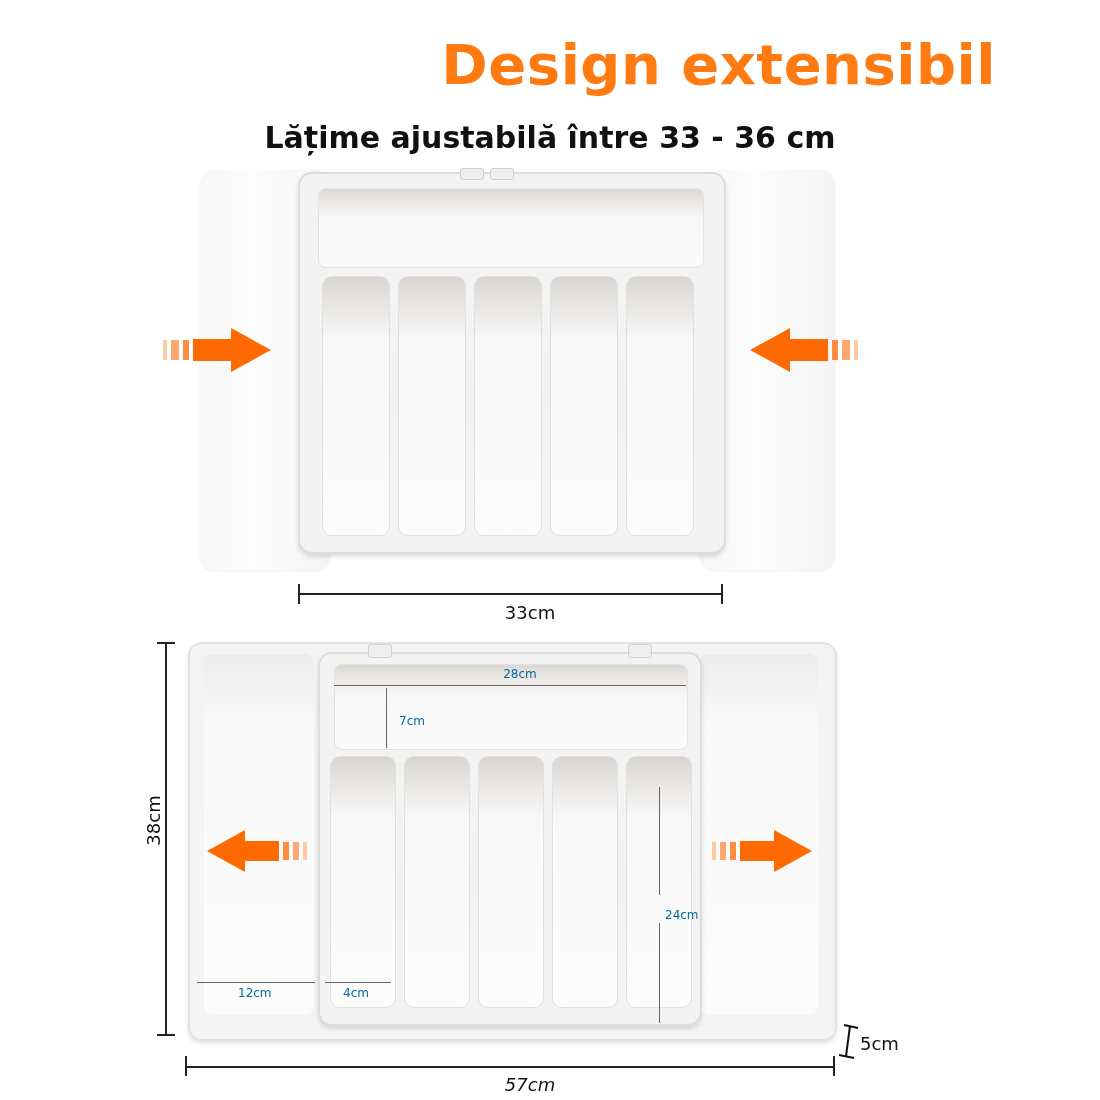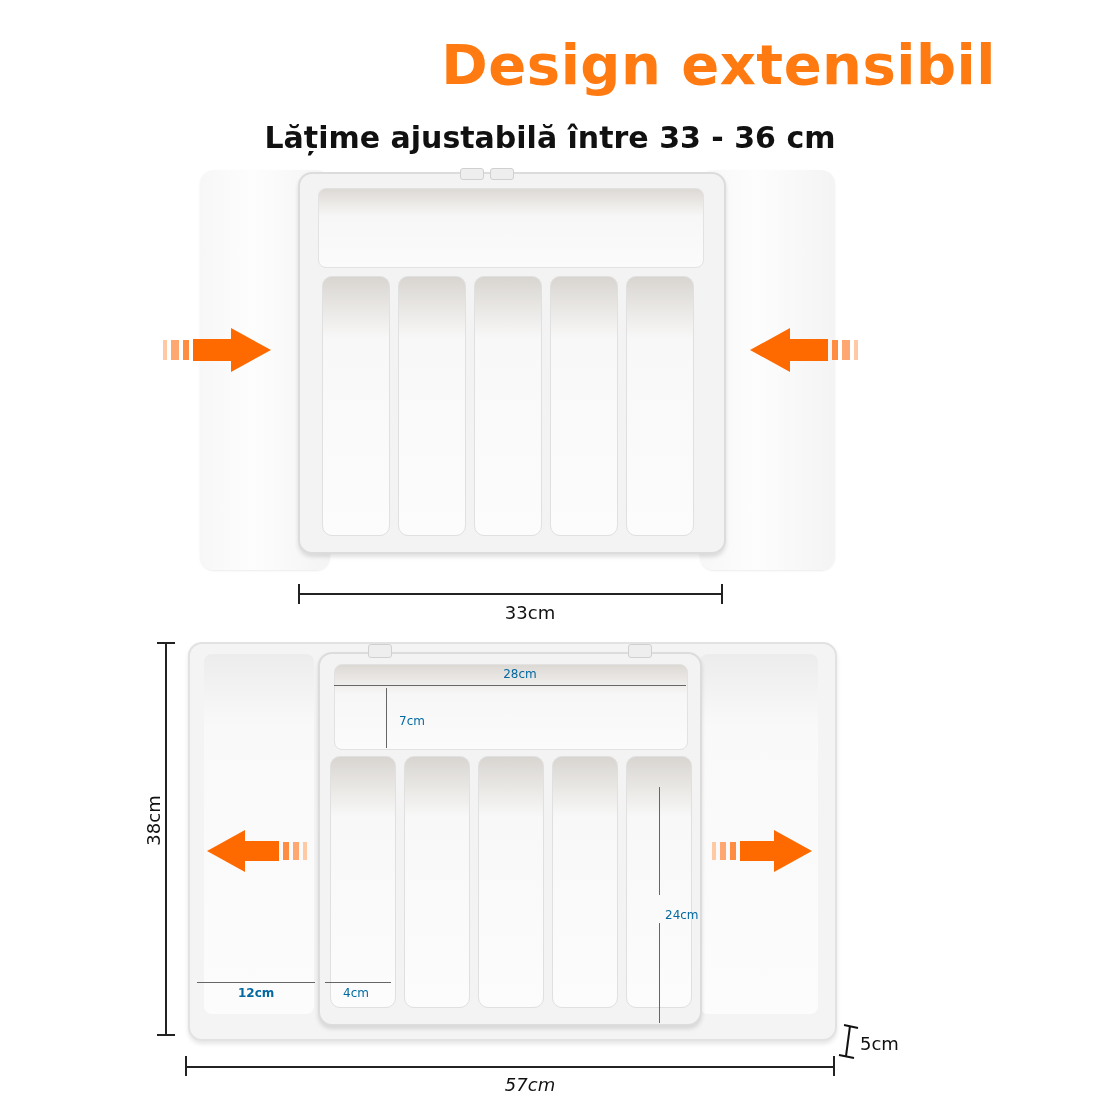--- a/index.html
+++ b/index.html
@@ -92,21 +92,21 @@
   <div class="abs dim-small" style="left:480px;top:37px;width:80px;text-align:center;">28cm</div>
 
   <div class="abs dim-gray" style="left:386px;top:58px;width:1px;height:60px;"></div>
   <div class="abs dim-small" style="left:399px;top:84px;">7cm</div>
 
   <div class="abs dim-gray" style="left:659px;top:157px;width:1px;height:108px;"></div>
   <div class="abs dim-gray" style="left:659px;top:293px;width:1px;height:100px;"></div>
   <div class="abs dim-small" style="left:638px;top:278px;margin-left:27px;">24cm</div>
 
   <div class="abs dim-gray" style="left:197px;top:352px;width:118px;height:1px;"></div>
-  <div class="abs dim-small" style="left:238px;top:356px;font-weight:bold;">12cm</div>
+  <div class="abs dim-small" style="left:238px;top:356px;">12cm</div>
 
   <div class="abs dim-gray" style="left:325px;top:352px;width:66px;height:1px;"></div>
   <div class="abs dim-small" style="left:343px;top:356px;">4cm</div>
 
   <div class="abs dim-line" style="left:165px;top:13px;width:2px;height:392px;"></div>
   <div class="abs dim-line" style="left:157px;top:12px;width:18px;height:2px;"></div>
   <div class="abs dim-line" style="left:157px;top:404px;width:18px;height:2px;"></div>
   <div class="abs dim-text" style="left:118px;top:180px;width:70px;text-align:center;transform:rotate(-90deg);">38cm</div>
 
   <svg class="abs" style="left:838px;top:392px;" width="24" height="40" viewBox="0 0 24 40">

